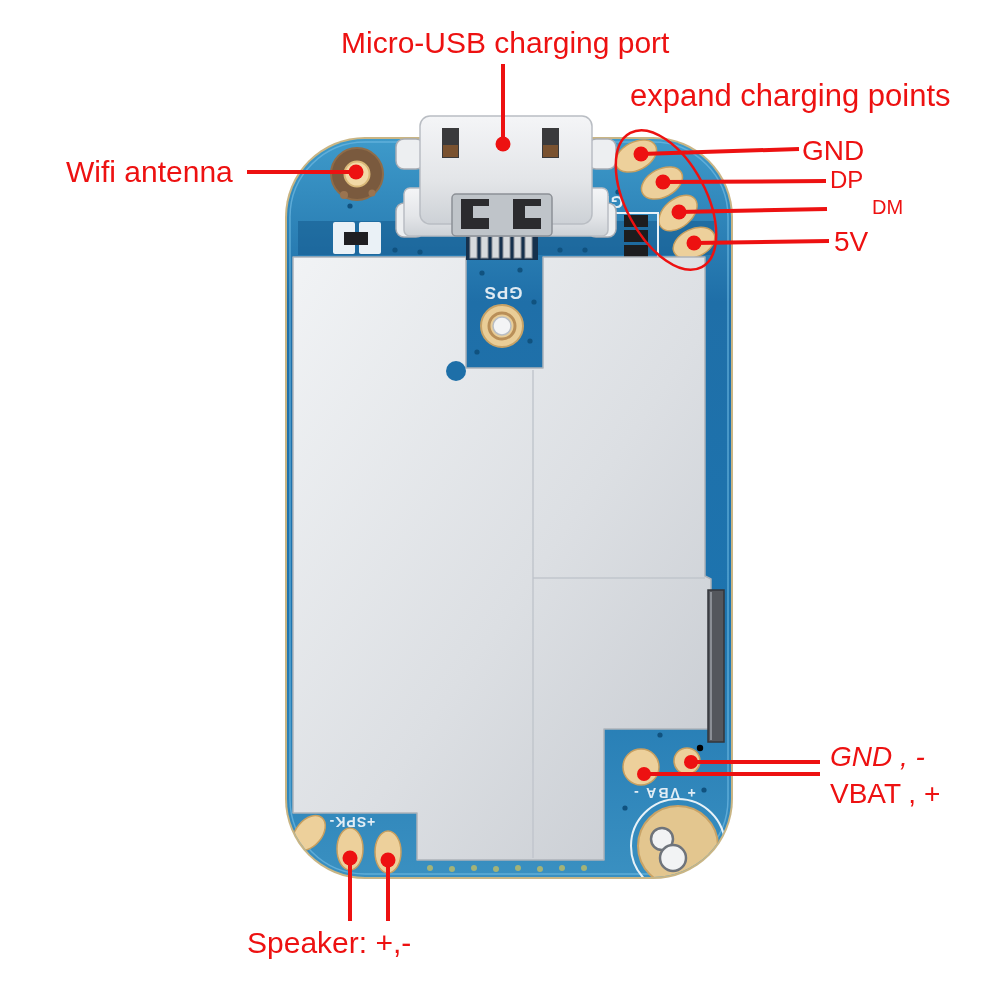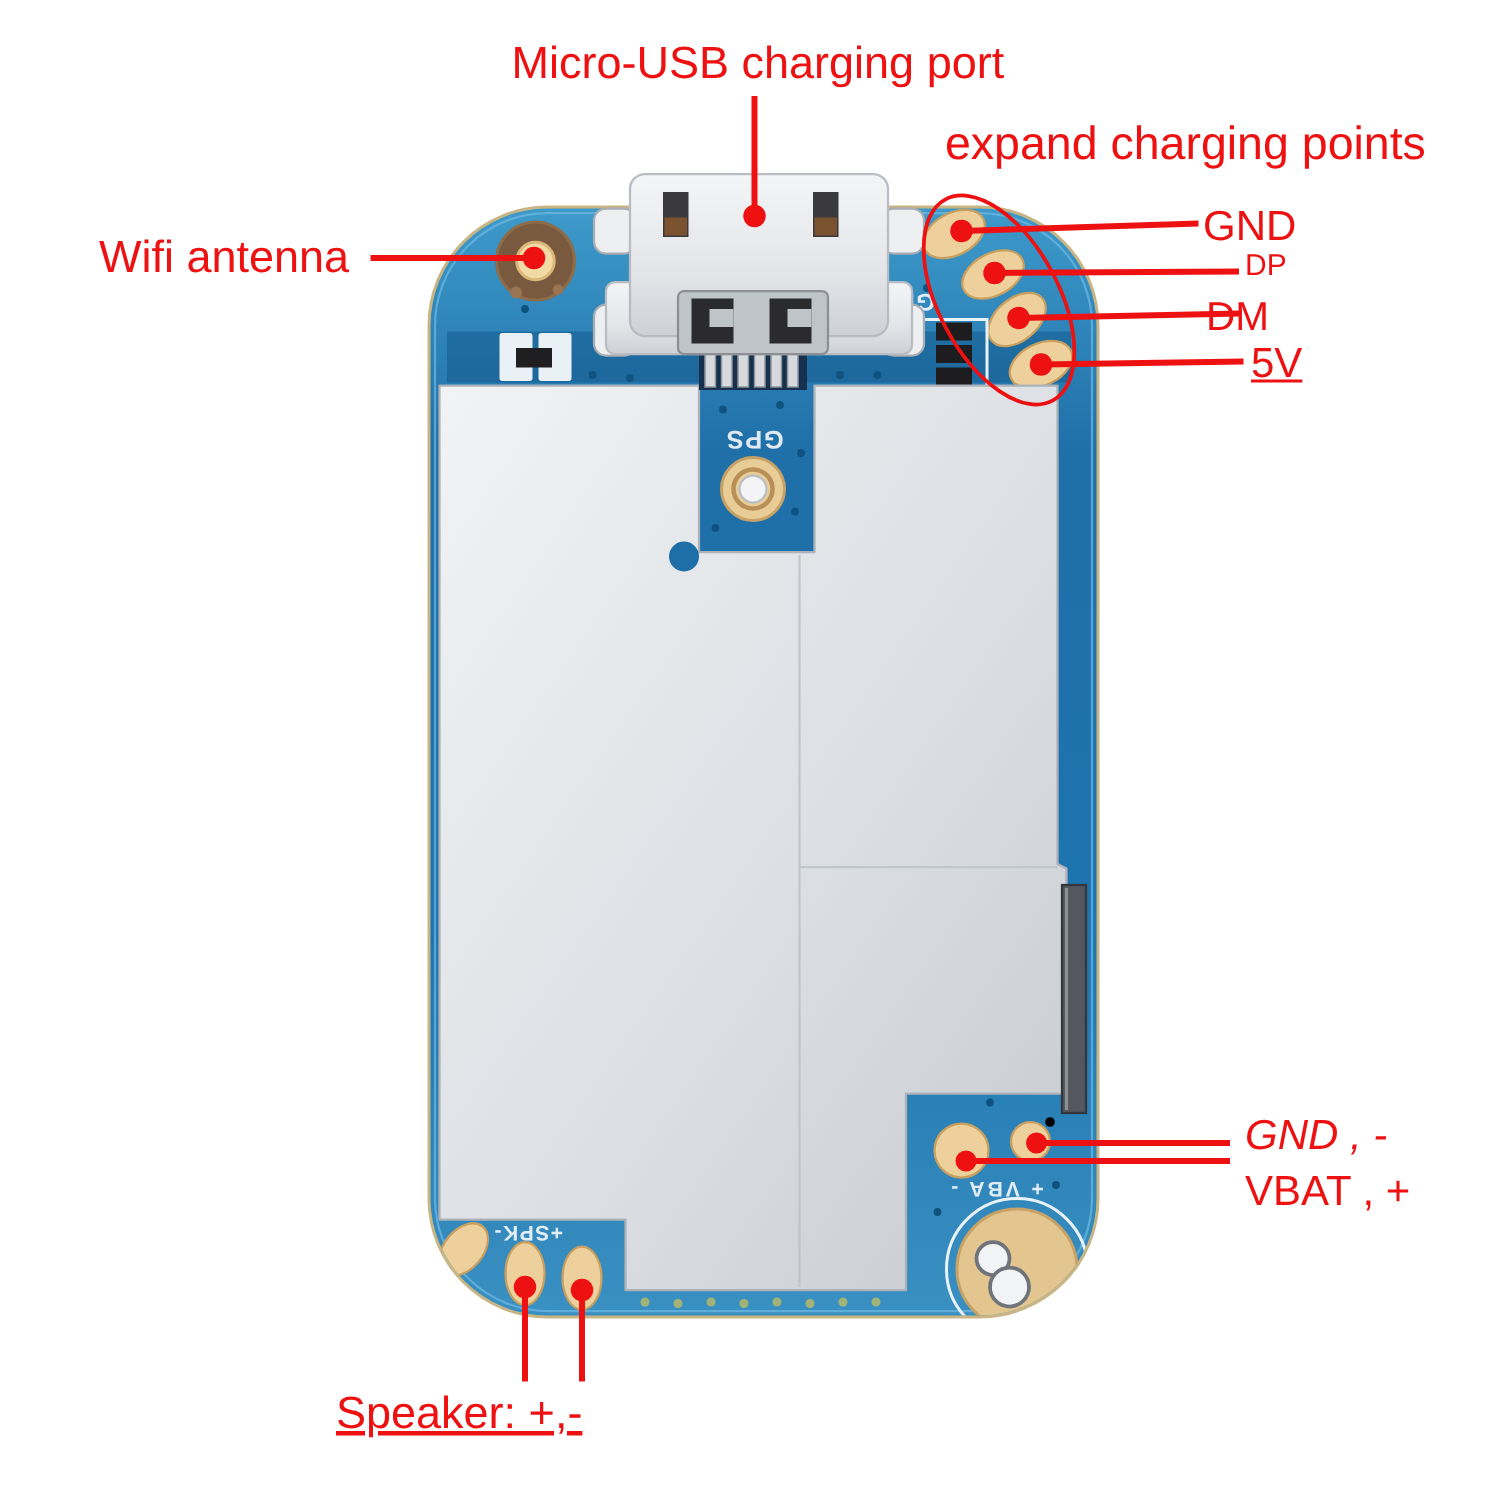--- a/index.html
+++ b/index.html
@@ -4,27 +4,27 @@
 <style>
   html,body{margin:0;padding:0;background:#ffffff;}
   .stage{position:relative;width:1000px;height:1000px;background:#ffffff;overflow:hidden;
          font-family:"Liberation Sans",sans-serif;}
   .stage svg{position:absolute;left:0;top:0;}
   .lbl{position:absolute;color:#ED1111;white-space:nowrap;line-height:1.05;
        font-family:"Liberation Sans",sans-serif;}
   .lbl-musb{left:341px;top:27px;font-size:30px;}
   .lbl-expand{left:630px;top:80px;font-size:31px;}
   .lbl-gnd{left:802px;top:136px;font-size:28px;}
-  .lbl-dp{left:830px;top:167px;font-size:20px;}
-  .lbl-dm{left:804px;top:197px;font-size:27px;}
-  .lbl-5v{left:834px;top:227px;font-size:28px;text-decoration:underline;}
+  .lbl-dp{left:830px;top:167px;font-size:24px;}
+  .lbl-dm{left:872px;top:197px;font-size:20px;}
+  .lbl-5v{left:834px;top:227px;font-size:28px;}
   .lbl-wifi{left:66px;top:156px;font-size:30px;text-align:center;}
   .lbl-bgnd{left:830px;top:742px;font-size:28px;font-style:italic;}
   .lbl-vbat{left:830px;top:779px;font-size:28px;}
-  .lbl-spk{left:224px;top:927px;font-size:30px;text-decoration:underline;}
+  .lbl-spk{left:247px;top:927px;font-size:30px;}
 </style>
 </head>
 <body>
 
 <div class="stage">
 
   <svg width="1000" height="1000" viewBox="0 0 1000 1000">
     <defs>
       <linearGradient id="boardGrad" x1="0" y1="0" x2="0" y2="1">
         <stop offset="0" stop-color="#3E9ACA"></stop>

